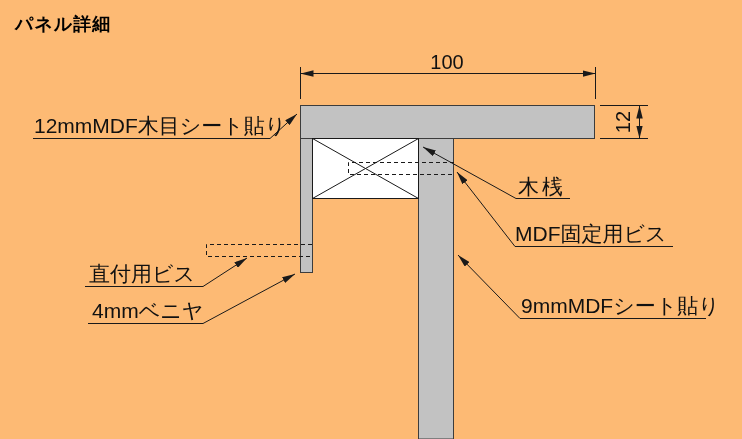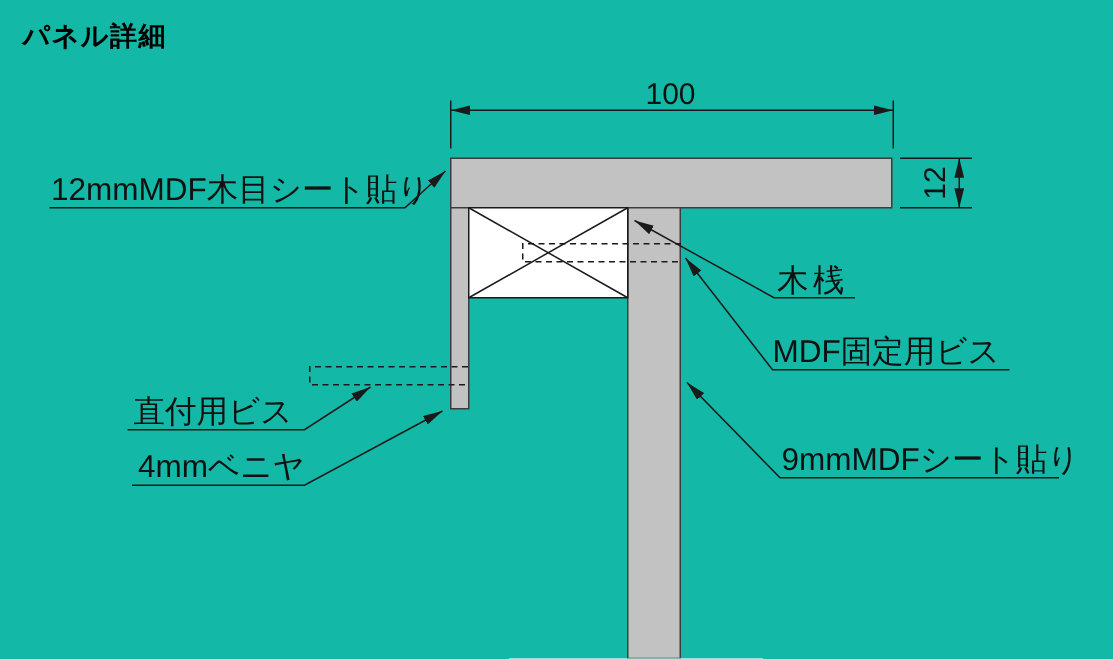--- a/index.html
+++ b/index.html
@@ -4,21 +4,21 @@
 <style>
   html, body {
     margin: 0;
     padding: 0;
     background: #ffffff;
   }
   #stage {
     position: relative;
     width: 742px;
     height: 439px;
-    background: #14b8a6;
+    background: #fdba74;
     overflow: hidden;
   }
   svg {
     display: block;
   }
   .panel {
     fill: var(--panel-fill, #c2c2c2);
     stroke: var(--edge, #3c3c3c);
     stroke-width: 1;
   }

